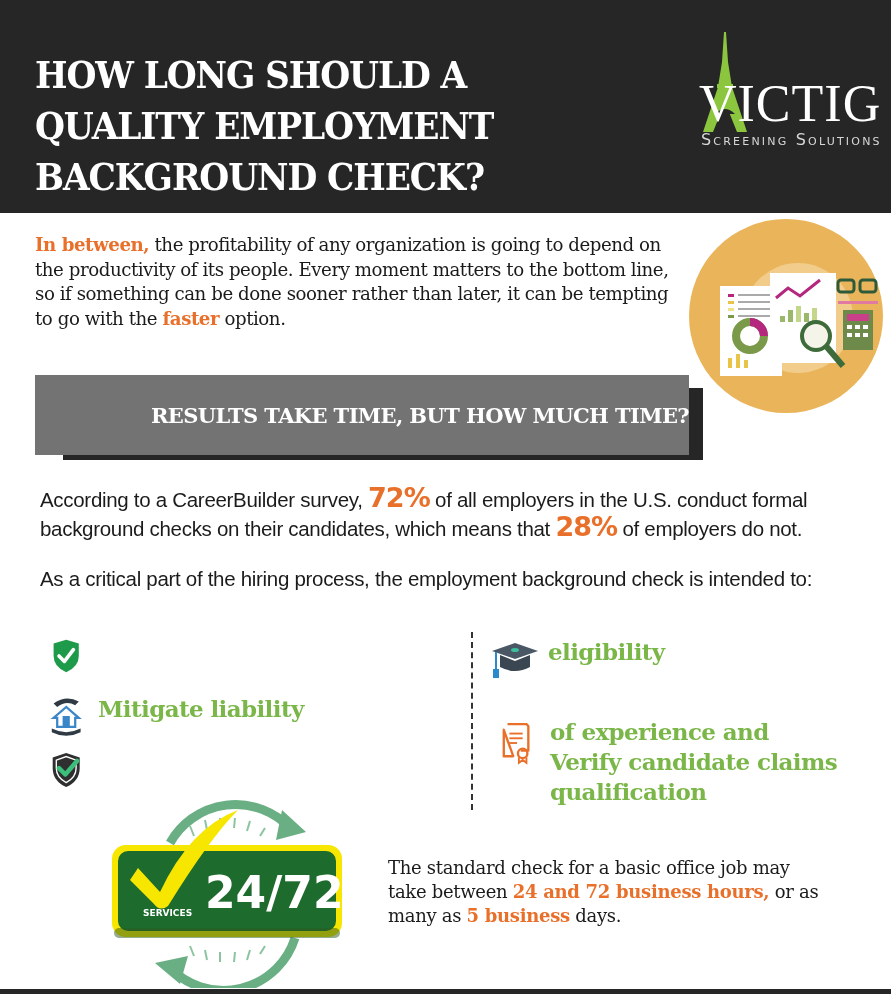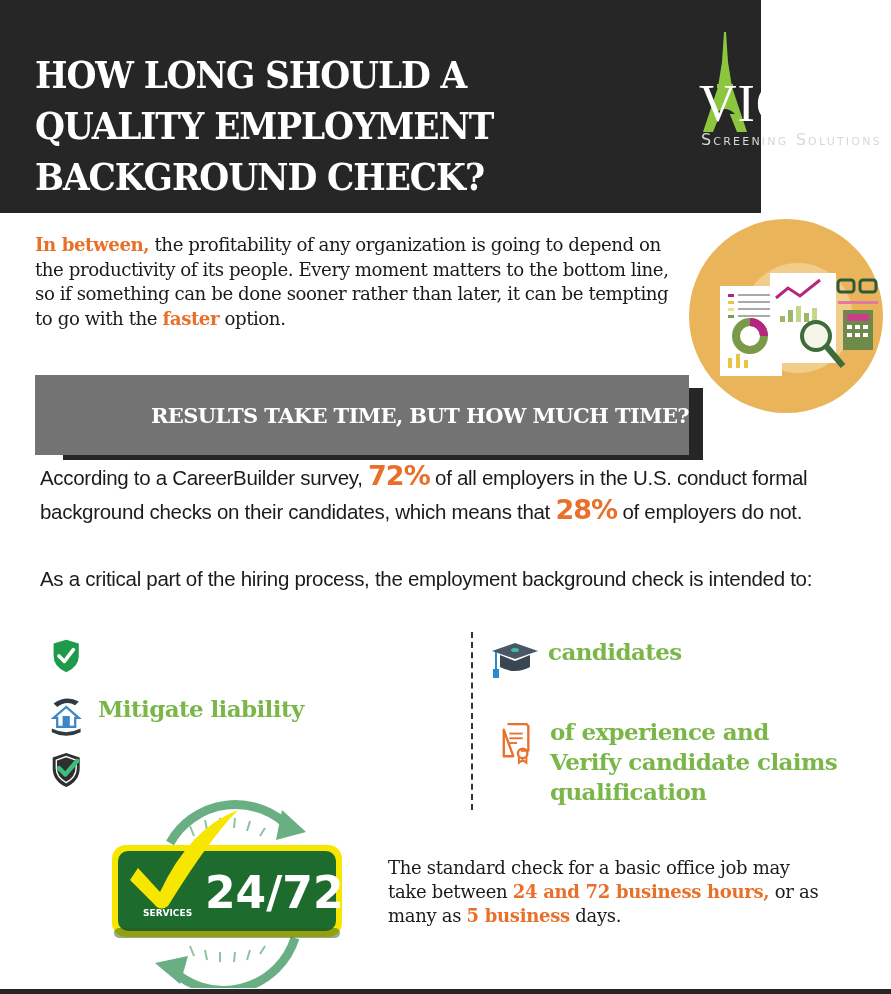--- a/index.html
+++ b/index.html
@@ -1,19 +1,19 @@
 <!DOCTYPE html>
 <html><head>
 <meta charset="utf-8">
 <style>
   * { box-sizing: border-box; margin: 0; padding: 0; }
   html, body { width: 891px; height: 994px; background: #ffffff; overflow: hidden; }
   body { position: relative; font-family: "DejaVu Serif", "Liberation Serif", serif; color: #1a1a1a; }
 
-  .header { position: absolute; left: 0; top: 0; width: 761px; height: 213px; background: #262626; }
+  .header { position: absolute; left: 0; top: 0; width: 891px; height: 213px; background: #262626; }
   .title { position: absolute; left: 35px; top: 50px; width: 560px; color: #ffffff;
            font-family: "DejaVu Serif", serif; font-weight: bold; font-size: 37px; line-height: 51px;
            letter-spacing: -1.2px; transform: scaleX(0.93); transform-origin: left top; }
   .title div { white-space: nowrap; }
 
   .logo { position: absolute; left: 650px; top: 30px; width: 230px; height: 120px; margin-left: 41px; }
   .logo-word { position: absolute; left: 8px; top: 48px; color: #ffffff; font-family: "Liberation Serif", serif;
                font-size: 52px; letter-spacing: 1px; line-height: 1; }
   .logo-sub { position: absolute; left: 10px; top: 100px; color: #d8d8d8; font-family: "DejaVu Sans", sans-serif;
               font-size: 16px; letter-spacing: 2.2px; font-variant: small-caps; white-space: nowrap; }
@@ -24,22 +24,22 @@
   .orange { color: #e8702a; font-weight: bold; }
 
   .circle-art { position: absolute; left: 688px; top: 218px; width: 196px; height: 196px; }
 
   .banner-shadow { position: absolute; left: 63px; top: 388px; width: 640px; height: 72px; background: #262626; }
   .banner { position: absolute; left: 35px; top: 375px; width: 654px; height: 80px; background: #737373;
             display: flex; align-items: center; justify-content: flex-end; }
   .banner-text { color: #ffffff; font-weight: bold; font-size: 21px; letter-spacing: -0.6px; white-space: nowrap;
                  font-family: "DejaVu Serif", serif; }
 
-  .survey { position: absolute; left: 40px; top: 460px; width: 830px; font-family: "Liberation Sans", sans-serif;
-            font-size: 20.5px; line-height: 32px; color: #1b1b1b; letter-spacing: -0.3px; }
+  .survey { position: absolute; left: 40px; top: 484px; width: 830px; font-family: "Liberation Sans", sans-serif;
+            font-size: 20.5px; line-height: 27px; color: #1b1b1b; letter-spacing: -0.3px; }
   .big-pct { color: #e8702a; font-weight: bold; font-family: "DejaVu Sans", sans-serif; font-size: 27px;
              letter-spacing: -1px; }
   .purpose { position: absolute; left: 40px; top: 567px; width: 830px; font-family: "Liberation Sans", sans-serif;
              font-size: 20.5px; line-height: 24.5px; color: #1b1b1b; letter-spacing: -0.3px; }
   .goal { position: absolute; display: flex; align-items: flex-start; white-space: nowrap; }
   .goal-text { color: #7ab648; font-weight: bold; font-family: "DejaVu Serif", serif; font-size: 23px;
                line-height: 30px; letter-spacing: -0.6px; }
   .goal-icon { width: 40px; height: 40px; flex: none; }
 
   .divider { position: absolute; left: 471px; top: 632px; width: 0; height: 178px; border-left: 2px dashed #333; }
@@ -152,21 +152,21 @@
 
 <div class="goal" style="left:490px; top:637px;">
   <svg class="goal-icon" viewBox="0 0 50 44" style="width:50px;height:44px;margin-right:8px;">
     <polygon points="25,6 48,14 25,22 2,14" fill="#4a5866"></polygon>
     <ellipse cx="25" cy="13" rx="4" ry="2" fill="#3cbf9a"></ellipse>
     <path d="M10,18 L10,30 Q25,38 40,30 L40,18 L25,24 Z" fill="#3a4652"></path>
     <line x1="6" y1="15" x2="6" y2="32" stroke="#2a8acb" stroke-width="2"></line>
     <rect x="3" y="32" width="6" height="9" fill="#2a8acb"></rect>
   </svg>
   <div>
-    <div class="goal-text">candidates</div>
+    <div class="goal-text">eligibility</div>
   </div>
 </div>
 <div class="goal" style="left:500px; top:717px;">
   <svg class="goal-icon" viewBox="0 0 36 44" style="width:34px;height:44px;margin-right:16px;margin-top:4px;">
     <path d="M8,2 L28,2 L30,4 L30,30 L22,30 M14,36 L4,36 L4,8 Z" fill="none" stroke="#e8702a" stroke-width="2.5" stroke-linejoin="round"></path>
     <line x1="10" y1="12" x2="24" y2="12" stroke="#e8702a" stroke-width="2"></line>
     <line x1="10" y1="17" x2="24" y2="17" stroke="#e8702a" stroke-width="2"></line>
     <line x1="10" y1="22" x2="18" y2="22" stroke="#e8702a" stroke-width="2"></line>
     <circle cx="24" cy="33" r="5" fill="none" stroke="#e8702a" stroke-width="2.5"></circle>
     <polyline points="20,37 20,43 24,40 28,43 28,37" fill="none" stroke="#e8702a" stroke-width="2"></polyline>

